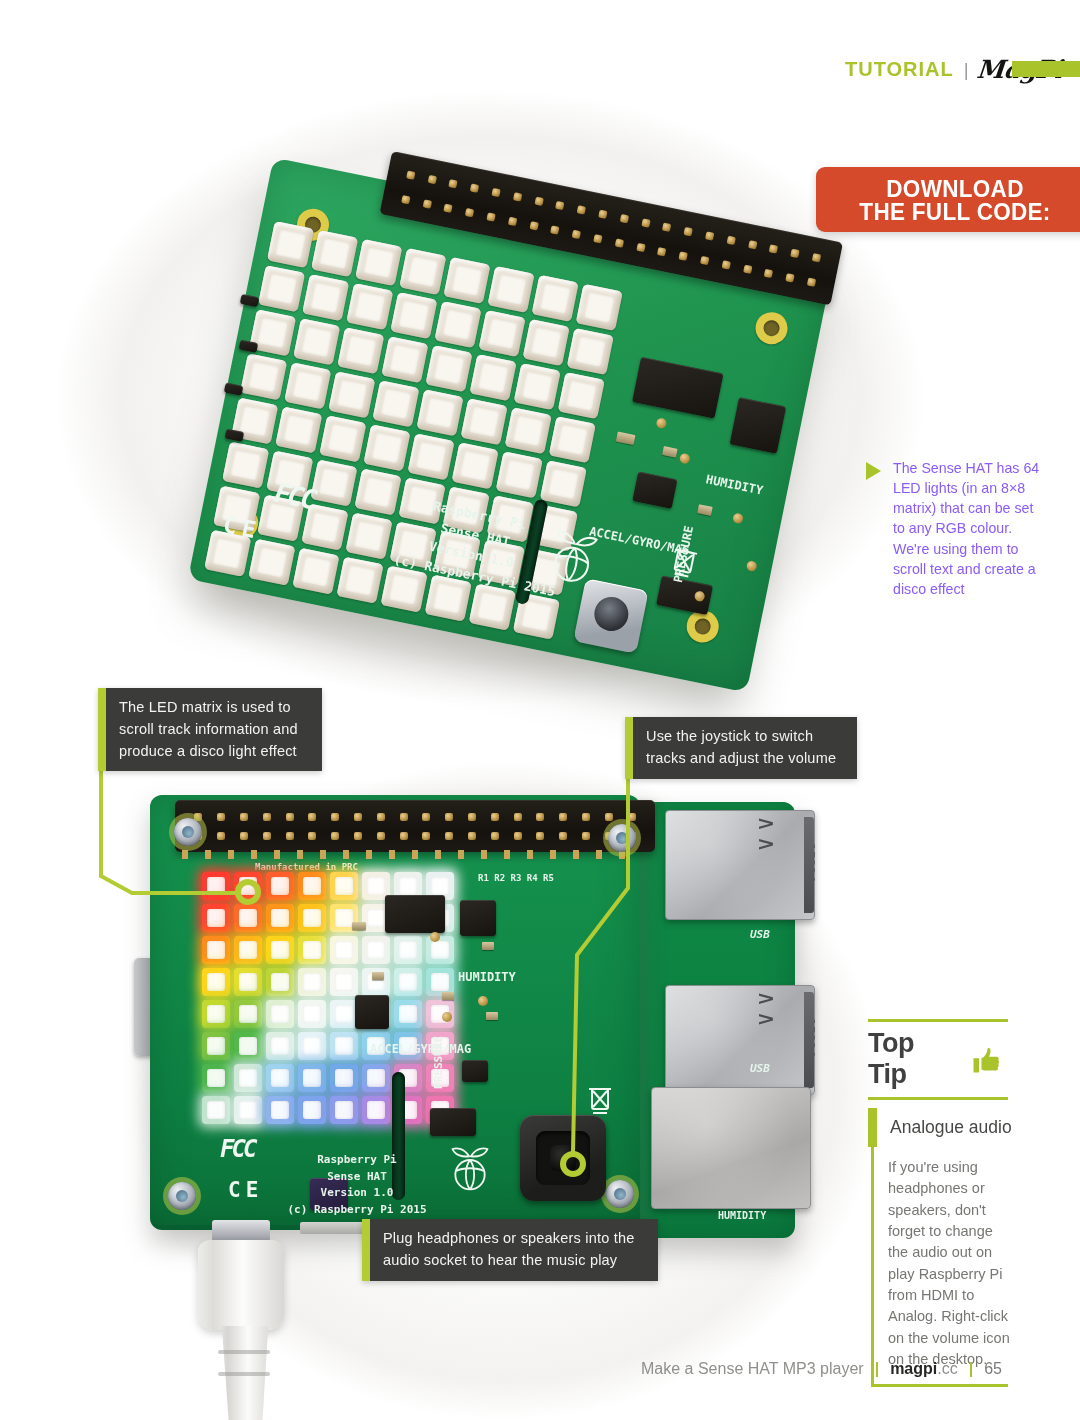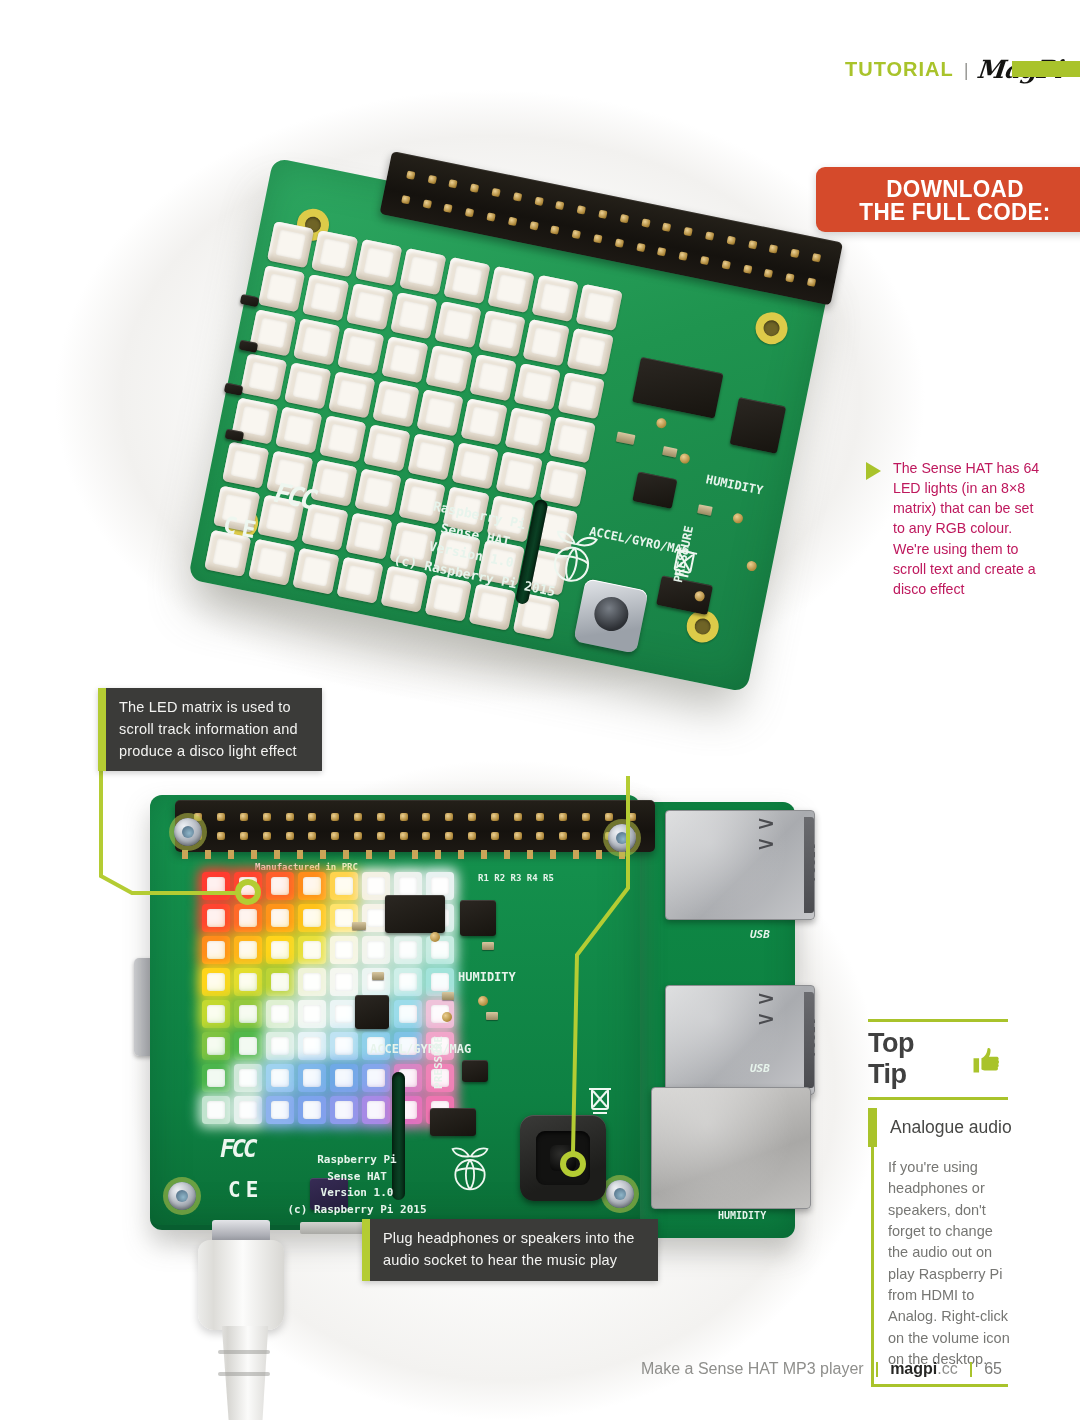--- a/index.html
+++ b/index.html
@@ -120,21 +120,21 @@
   .ridge{position:absolute;left:88px;width:52px;height:4px;background:rgba(150,150,145,.5);border-radius:2px;}
 
   
   .callout{position:absolute;background:#3b3b39;color:#f3f3f1;font-size:14.5px;line-height:1.5;
            letter-spacing:.2px;padding:9px 13px;border-left:8px solid #b4cc33;z-index:9;
            box-shadow:0 2px 6px rgba(0,0,0,.2);}
   .caption{position:absolute;left:866px;top:458px;display:flex;gap:12px;z-index:5;}
   .caption .tri{width:0;height:0;margin-top:4px;border-top:9px solid transparent;
                 border-bottom:9px solid transparent;border-right:15px solid #a9c32b;
                 transform:rotate(180deg);}
-  .caption .cap-text{width:152px;font-size:14.2px;line-height:1.42;color:#be185d;}
+  .caption .cap-text{width:152px;font-size:14.2px;line-height:1.42;color:#8b5cf6;}
 
   
   .badge{position:absolute;left:800px;top:167px;width:262px;z-index:10;background:#d54a2b;
          border-radius:9px;padding:10px 8px 8px;box-shadow:0 3px 8px rgba(0,0,0,.18);margin-left:16px;}
   .badge .b1,.badge .b2{color:#fff;font-weight:800;font-size:22.5px;text-align:center;
          line-height:1.04;letter-spacing:.3px;transform:scaleY(1.08);}
   .badge .strip{margin-top:8px;background:#fff;border-radius:6px;height:42px;display:flex;
          align-items:center;padding:0 10px;gap:9px;}
   .badge .dl-ic{width:30px;height:30px;border-radius:50%;background:#d54a2b;flex:0 0 auto;
          display:flex;align-items:center;justify-content:center;}
@@ -477,20 +477,21 @@
     <div class="b1">DOWNLOAD</div>
     <div class="b2">THE FULL CODE:</div>
   </div>
 
   <div class="caption">
     <span class="tri"></span>
     <span class="cap-text">The Sense HAT has 64 LED lights (in an 8×8 matrix) that can be set to any RGB colour. We're using them to scroll text and create a disco effect</span>
   </div>
 
   <div class="callout" style="left:98px;top:688px;width:190px">The LED matrix is used to scroll track information and produce a disco light effect</div>
+  <div class="callout" style="left:625px;top:717px;width:198px">Use the joystick to switch tracks and adjust the volume</div>
   <div class="callout" style="left:362px;top:1219px;width:262px">Plug headphones or speakers into the audio socket to hear the music play</div>
 
   <div class="photo2">
     <div class="sdcard"></div>
     <div class="pi-strip"></div>
     <div class="hat2"></div>
 
     <div class="pinhdr" style="display: grid; grid-template-columns: repeat(20, 1fr); grid-template-rows: repeat(2, 1fr);">
         <span class="pin"></span>
         <span class="pin"></span>

